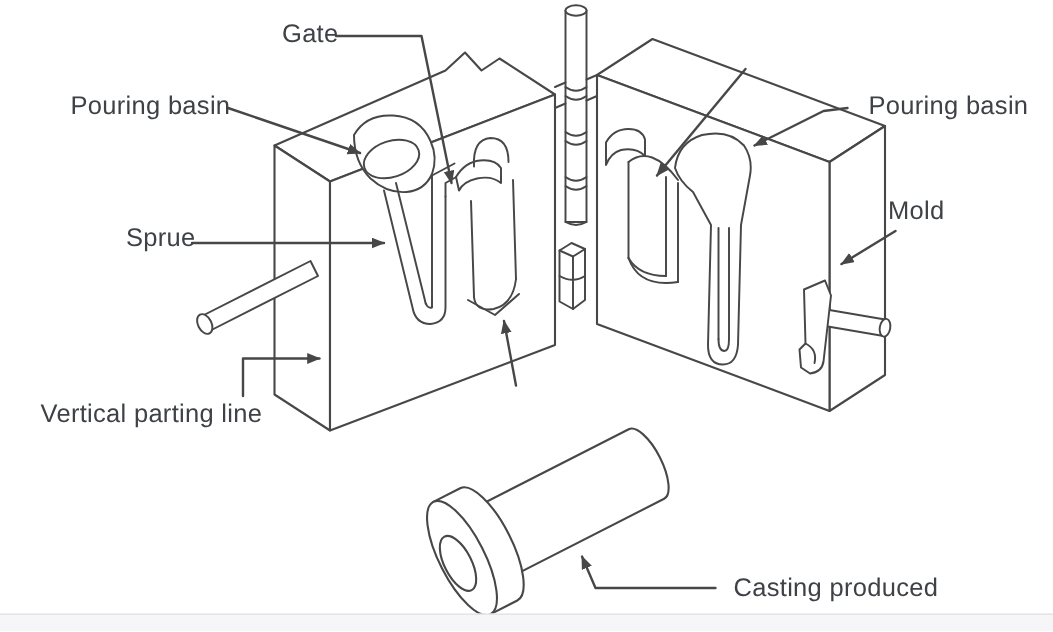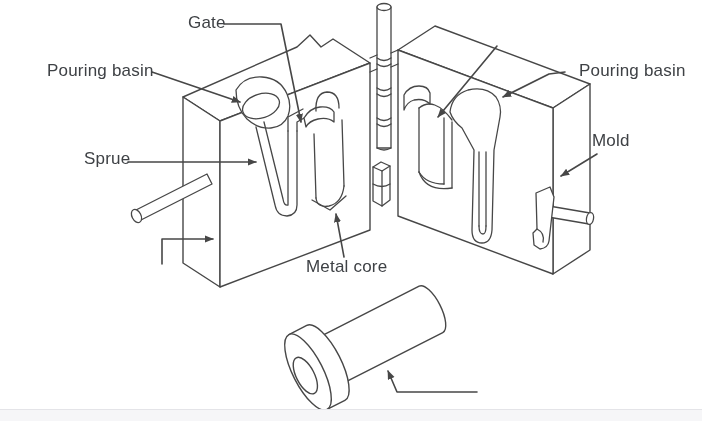--- a/index.html
+++ b/index.html
@@ -135,17 +135,18 @@
       <path marker-end="url(#arw)" d="M477,392 L397,392 L388,371"></path>
     </g>
   </svg>
 
   <div class="labels">
     <div class="lbl" style="left:178px;top:14px">Gate</div>
     <div class="lbl" style="left:37px;top:62px">Pouring basin</div>
     <div class="lbl" style="left:569px;top:62px">Pouring basin</div>
     <div class="lbl" style="left:74px;top:150px">Sprue</div>
     <div class="lbl" style="left:582px;top:132px">Mold</div>
-    <div class="lbl" style="left:296px;top:258px">Metal core</div>
+    <div class="lbl" style="left:17px;top:267px">Vertical parting line</div>
+    <div class="lbl" style="left:479px;top:383px">Casting produced</div>
   </div>
 
   <div class="footer-strip"></div>
 </div>
 
 </body></html>

